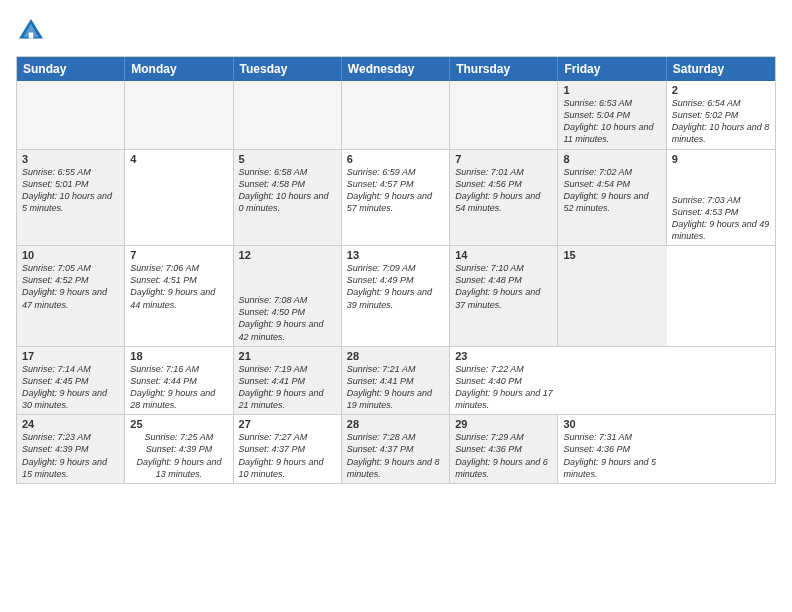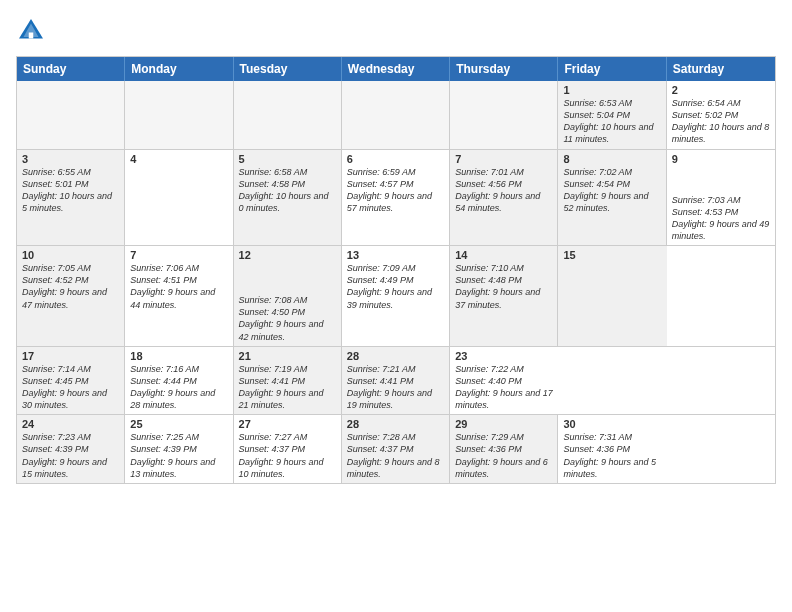--- a/index.html
+++ b/index.html
@@ -271,21 +271,21 @@
         </div>
         <div class="cal-row">
           <div class="cal-cell shaded">
             <span class="day-num">24</span>
             <div class="cell-text" style="white-space: pre-line;">Sunrise: 7:23 AM
 Sunset: 4:39 PM
 Daylight: 9 hours and 15 minutes.</div>
           </div>
           <div class="cal-cell">
             <span class="day-num">25</span>
-            <div class="cell-text" style="white-space: pre-line;">Sunrise: 7:25 AM
+            <div class="cell-text" style="white-space: pre-line; text-align: center;">Sunrise: 7:25 AM
 Sunset: 4:39 PM
 Daylight: 9 hours and 13 minutes.</div>
           </div>
           <div class="cal-cell">
             <span class="day-num">27</span>
             <div class="cell-text" style="white-space: pre-line;">Sunrise: 7:27 AM
 Sunset: 4:37 PM
 Daylight: 9 hours and 10 minutes.</div>
           </div>
           <div class="cal-cell shaded">

